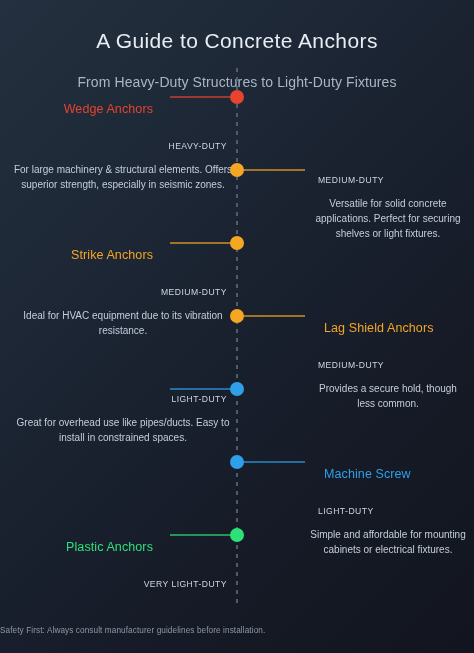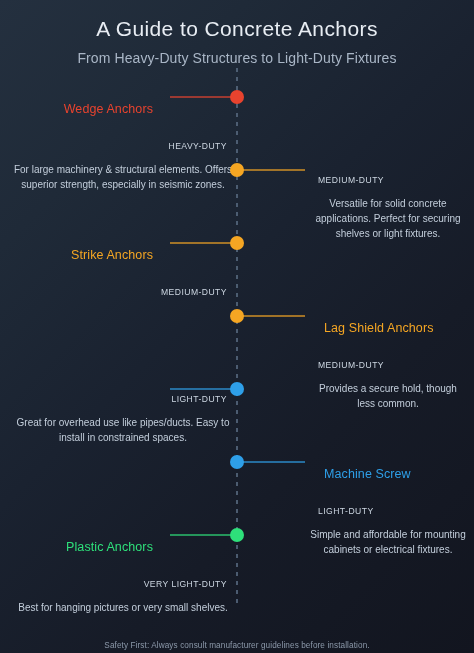--- a/index.html
+++ b/index.html
@@ -30,21 +30,21 @@
 
   
   .header {
     position: absolute;
     top: 0;
     left: 0;
     width: 474px;
     text-align: center;
   }
   .title {
-    margin: 0;
+    margin: 12px;
     padding-top: 16px;
     font-size: 21px;
     font-weight: 400;
     letter-spacing: 0.4px;
     color: #e8edf3;
     line-height: 1.2;
   }
   .subtitle {
     margin: 0;
     padding-top: 9px;
@@ -141,23 +141,22 @@
     font-weight: 400;
     line-height: 1.48;
     color: #c3cedb;
     text-align: center;
   }
 
   
   .footer {
     position: absolute;
     left: 0;
-    bottom: 3px;
-    width: 474px;
-    text-align: center;
+    bottom: 18px;
+    width: 474px;
     font-size: 8.2px;
     color: #8c99aa;
     letter-spacing: 0.1px;
   }
 </style>
 </head>
 <body>
 
 <div id="infographic">
 
@@ -185,20 +184,21 @@
           <p class="duty">MEDIUM-DUTY</p>
           <p class="desc">Versatile for solid concrete applications. Perfect for securing shelves or light fixtures.</p>
         </div>
       </div>
       <div class="entry left" style="top: 243px;">
         <div class="connector" style="background: rgb(245, 166, 35); left: 170px; width: 62px;"></div>
         <div class="dot" style="background: rgb(245, 166, 35);"></div>
         <div class="block">
           <p class="anchor-name" style="color: rgb(245, 166, 35);">Strike Anchors</p>
           <p class="duty">MEDIUM-DUTY</p>
+          <p class="desc">Ideal for HVAC equipment due to its vibration resistance.</p>
         </div>
       </div>
       <div class="entry right" style="top: 316px;">
         <div class="connector" style="background: rgb(245, 166, 35); left: 243px; width: 62px;"></div>
         <div class="dot" style="background: rgb(245, 166, 35);"></div>
         <div class="block">
           <p class="anchor-name" style="color: rgb(245, 166, 35);">Lag Shield Anchors</p>
           <p class="duty">MEDIUM-DUTY</p>
           <p class="desc">Provides a secure hold, though less common.</p>
         </div>
@@ -219,20 +219,19 @@
           <p class="duty">LIGHT-DUTY</p>
           <p class="desc">Simple and affordable for mounting cabinets or electrical fixtures.</p>
         </div>
       </div>
       <div class="entry left" style="top: 535px;">
         <div class="connector" style="background: rgb(46, 224, 122); left: 170px; width: 62px;"></div>
         <div class="dot" style="background: rgb(46, 224, 122);"></div>
         <div class="block">
           <p class="anchor-name" style="color: rgb(46, 224, 122);">Plastic Anchors</p>
           <p class="duty">VERY LIGHT-DUTY</p>
-          <p class="desc">Best for hanging pictures or very small shelves.</p>
         </div>
       </div>
     </div>
 
   <div class="footer">Safety First: Always consult manufacturer guidelines before installation.</div>
 
 </div>
 
 </body></html>

